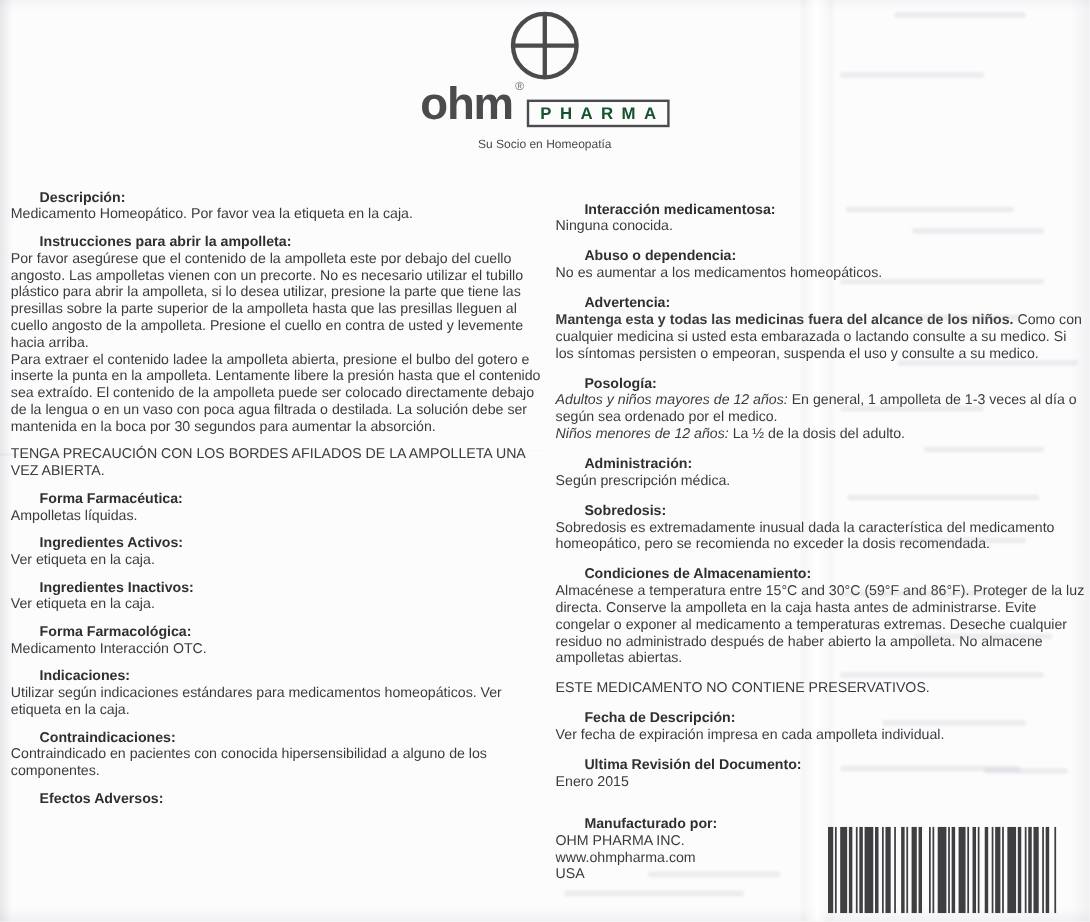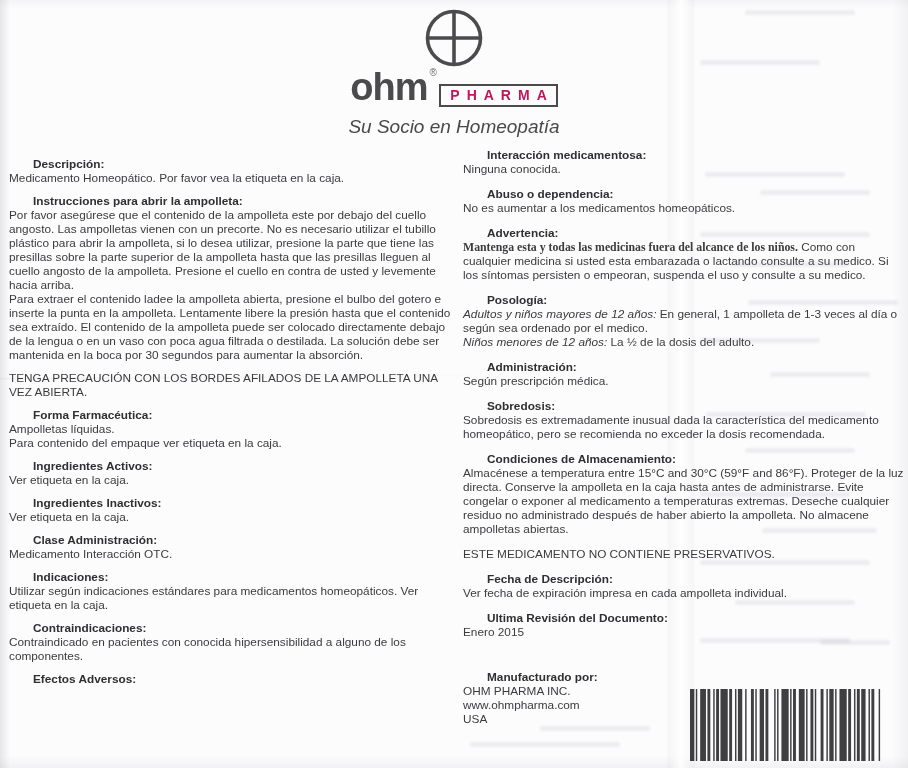--- a/index.html
+++ b/index.html
@@ -24,34 +24,34 @@
     transform:rotate(-.4deg);
   }
   .header{position:absolute;top:8px;left:0;width:100%;text-align:center;}
   .logo-wrap{line-height:0;margin-bottom:2px;}
   .brand-line{line-height:1;position:relative;display:inline-block;}
   .brand{
     font-size:38px;font-weight:bold;color:#4b4b4e;letter-spacing:-1px;line-height:.9;
   }
   .reg{font-size:10px;color:#6a6a6e;vertical-align:top;position:relative;top:-2px;left:2px;}
   .brand-sub{
-    display:inline-block;border:2px solid #4b4b4e;color:#be185d;
+    display:inline-block;border:2px solid #4b4b4e;color:#14532d;
     font-size:14px;font-weight:bold;letter-spacing:7px;
     padding:2px 2px 2px 9px;margin-top:2px;line-height:1.05;
   }
-  .tagline{font-style:italic;font-size:19px;color:#4a4a4d;margin-top:9px;}
+  .tagline{font-size:10px;color:#4a4a4d;margin-top:9px;}
   .col{position:absolute;font-size:11.8px;line-height:14px;}
   .col-left{left:9px;top:157px;width:447px;}
-  .col-right{left:463px;top:148px;width:441px;}
+  .col-right{left:463px;top:167px;width:441px;}
   .sec{margin:0 0 9px 0;}
   .col-right .sec{margin-bottom:11px;}
-  .sec.extra-gap{margin-top:31px;}
+  .sec.extra-gap{margin-top:21px;}
   .sec h3{font-size:11.8px;line-height:14px;font-weight:bold;margin:0;color:#2f2f32;padding-left:24px;}
   .sec p{margin:0;}
-  .b{font-weight:bold;font-family:Liberation Serif, serif;}
+  .b{font-weight:bold;}
   .it{font-style:italic;text-align:right;}
   .smudge{
     position:absolute;height:5px;border-radius:3px;pointer-events:none;
     background:rgba(140,140,155,.13);filter:blur(1px);
   }
   .barcode{position:absolute;left:690px;top:689px;width:193px;height:72px;}
   .barcode svg{display:block;width:100%;height:100%;}
 </style>
 </head>
 <body>
@@ -83,32 +83,31 @@
       <h3>Instrucciones para abrir la ampolleta:</h3>
       <p>Por favor asegúrese que el contenido de la ampolleta este por debajo del cuello angosto. Las ampolletas vienen con un precorte. No es necesario utilizar el tubillo plástico para abrir la ampolleta, si lo desea utilizar, presione la parte que tiene las presillas sobre la parte superior de la ampolleta hasta que las presillas lleguen al cuello angosto de la ampolleta. Presione el cuello en contra de usted y levemente hacia arriba.</p>
       <p>Para extraer el contenido ladee la ampolleta abierta,  presione el bulbo del gotero e inserte la punta en la ampolleta. Lentamente libere la presión hasta que el contenido sea extraído.  El contenido de la ampolleta puede ser colocado directamente debajo de la lengua o en un vaso con poca agua filtrada o destilada. La solución debe ser mantenida en la boca por 30 segundos para aumentar la absorción.</p>
     </section>
     <section class="sec">
       <p>TENGA PRECAUCIÓN CON LOS BORDES AFILADOS DE LA AMPOLLETA UNA VEZ ABIERTA.</p>
     </section>
     <section class="sec">
       <h3>Forma Farmacéutica:</h3>
       <p>Ampolletas líquidas.</p>
-      <p>Para contenido del empaque ver etiqueta en la caja.</p>
     </section>
     <section class="sec">
       <h3>Ingredientes Activos:</h3>
       <p>Ver etiqueta en la caja.</p>
     </section>
     <section class="sec">
       <h3>Ingredientes Inactivos:</h3>
       <p>Ver etiqueta en la caja.</p>
     </section>
     <section class="sec">
-      <h3>Clase Administración:</h3>
+      <h3>Forma Farmacológica:</h3>
       <p>Medicamento Interacción OTC.</p>
     </section>
     <section class="sec">
       <h3>Indicaciones:</h3>
       <p>Utilizar según indicaciones estándares para medicamentos homeopáticos.  Ver etiqueta en la caja.</p>
     </section>
     <section class="sec">
       <h3>Contraindicaciones:</h3>
       <p>Contraindicado en pacientes con conocida hipersensibilidad a alguno de los componentes.</p>
     </section>

